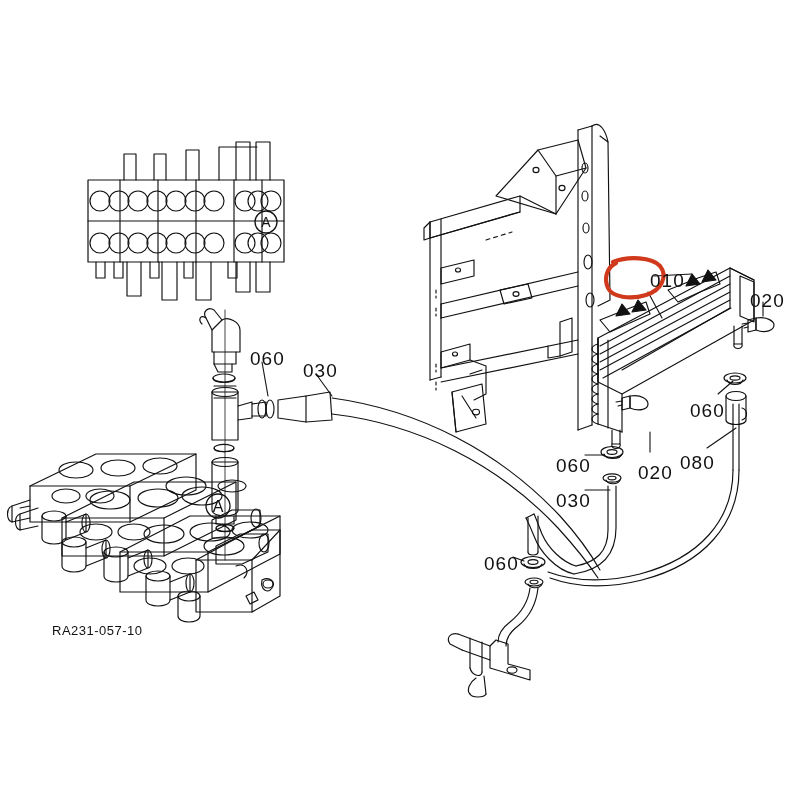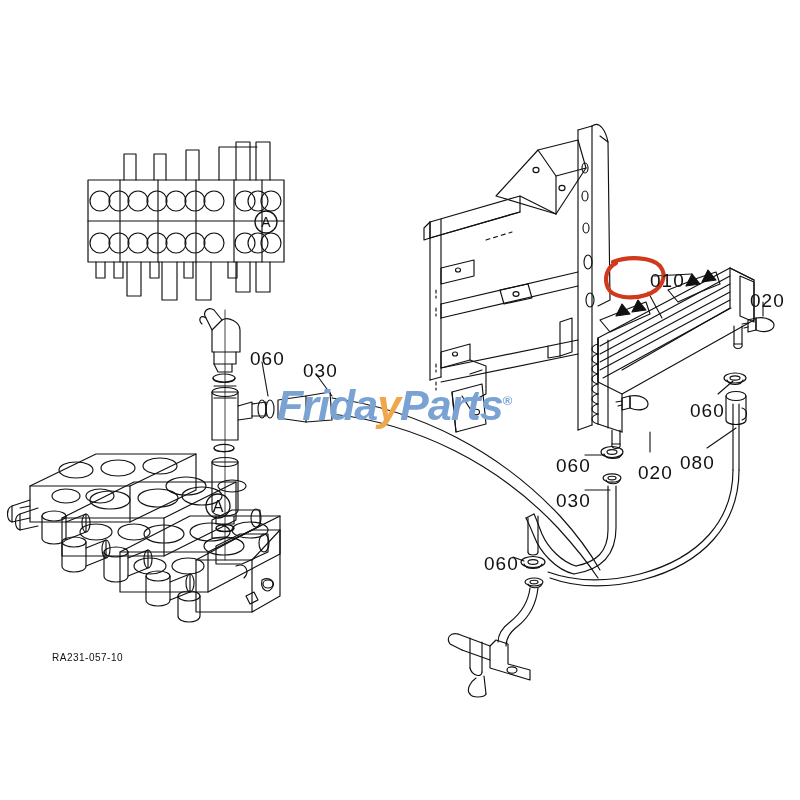--- a/index.html
+++ b/index.html
@@ -3,21 +3,21 @@
 <meta charset="utf-8">
 <style>
   html,body{margin:0;padding:0;background:#fff;}
   body{width:800px;height:800px;overflow:hidden;
        font-family:"Liberation Sans",sans-serif;}
   #stage{position:relative;width:800px;height:800px;background:#ffffff;}
   svg.layer{position:absolute;left:0;top:0;width:800px;height:800px;}
   .lbl{position:absolute;font-family:"Liberation Sans",sans-serif;
        font-size:19px;color:#111;letter-spacing:1px;white-space:nowrap;}
   .dwg{position:absolute;font-family:"Liberation Sans",sans-serif;
-       font-size:10px;color:#111;letter-spacing:.5px;white-space:nowrap;margin-top:29px;}
+       font-size:13px;color:#111;letter-spacing:.5px;white-space:nowrap;}
   .wm{position:absolute;font-family:"Liberation Sans",sans-serif;
       font-weight:bold;font-style:italic;font-size:43px;letter-spacing:-1px;
       white-space:nowrap;}
   .wm .b{color:#7aa3d4;}
   .wm .o{color:#f0a64a;}
   .wm .reg{font-size:13px;font-style:normal;vertical-align:super;color:#7aa3d4;}
 </style>
 </head>
 <body>
 
@@ -419,23 +419,20 @@
 
     <text x="266" y="227" text-anchor="middle" font-family="Liberation Sans, sans-serif" font-size="14" fill="#111">A</text>
     <text x="218" y="512" text-anchor="middle" font-family="Liberation Sans, sans-serif" font-size="16" fill="#111">A</text>
 
     <g fill="none" stroke="#d0391c" stroke-width="4.2" stroke-linecap="round">
       <path d="M613 262 C628 256 652 257 660 266 C668 276 662 290 646 295
                C630 300 612 297 608 288 C604 279 606 268 616 263"></path>
     </g>
   </svg>
 
-  <div class="wm" style="left:277px;top:381px;">
-    <span class="b">Frida</span><span class="o">y</span><span class="b">Parts</span><span class="reg">®</span>
-  </div>
 
   <div class="lbl" style="left:618px;top:270px;margin-left:32px;">010</div>
   <div class="lbl" style="left:750px;top:290px;">020</div>
   <div class="lbl" style="left:690px;top:400px;">060</div>
   <div class="lbl" style="left:680px;top:452px;">080</div>
   <div class="lbl" style="left:556px;top:455px;">060</div>
   <div class="lbl" style="left:638px;top:462px;">020</div>
   <div class="lbl" style="left:556px;top:490px;text-align:right;">030</div>
   <div class="lbl" style="left:484px;top:553px;">060</div>
   <div class="lbl" style="left:250px;top:348px;">060</div>

